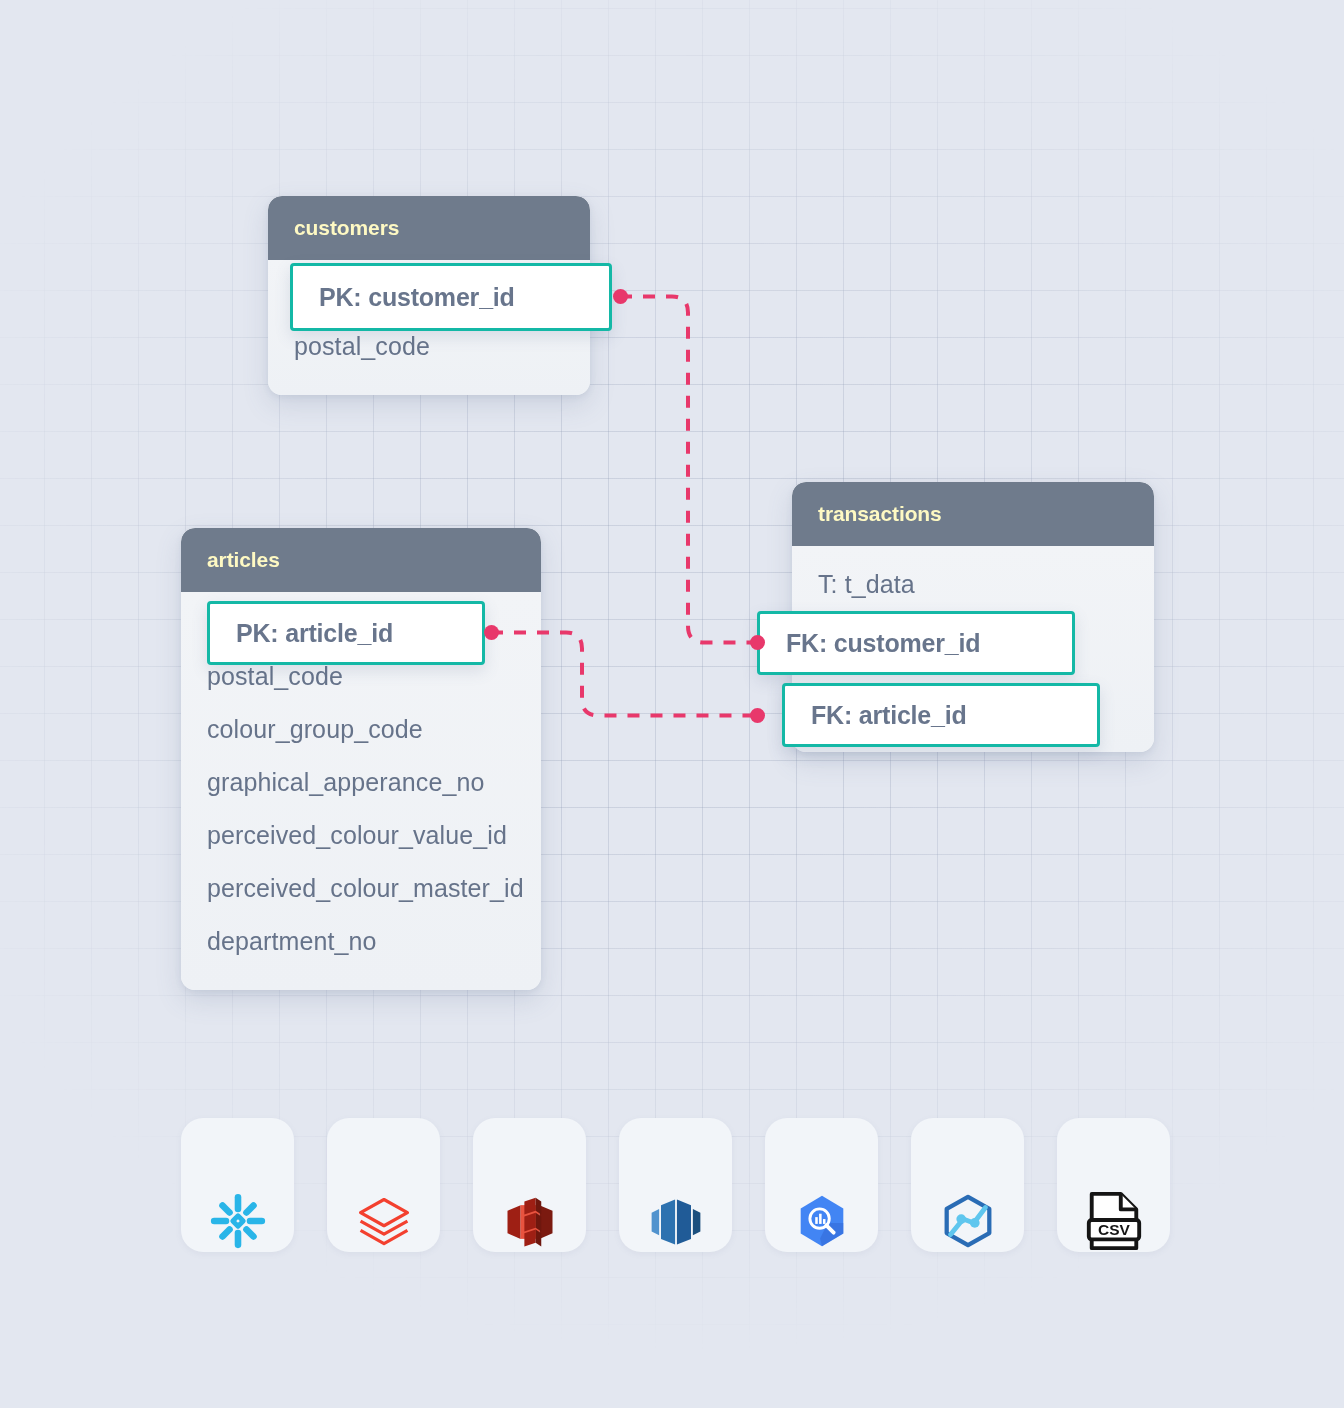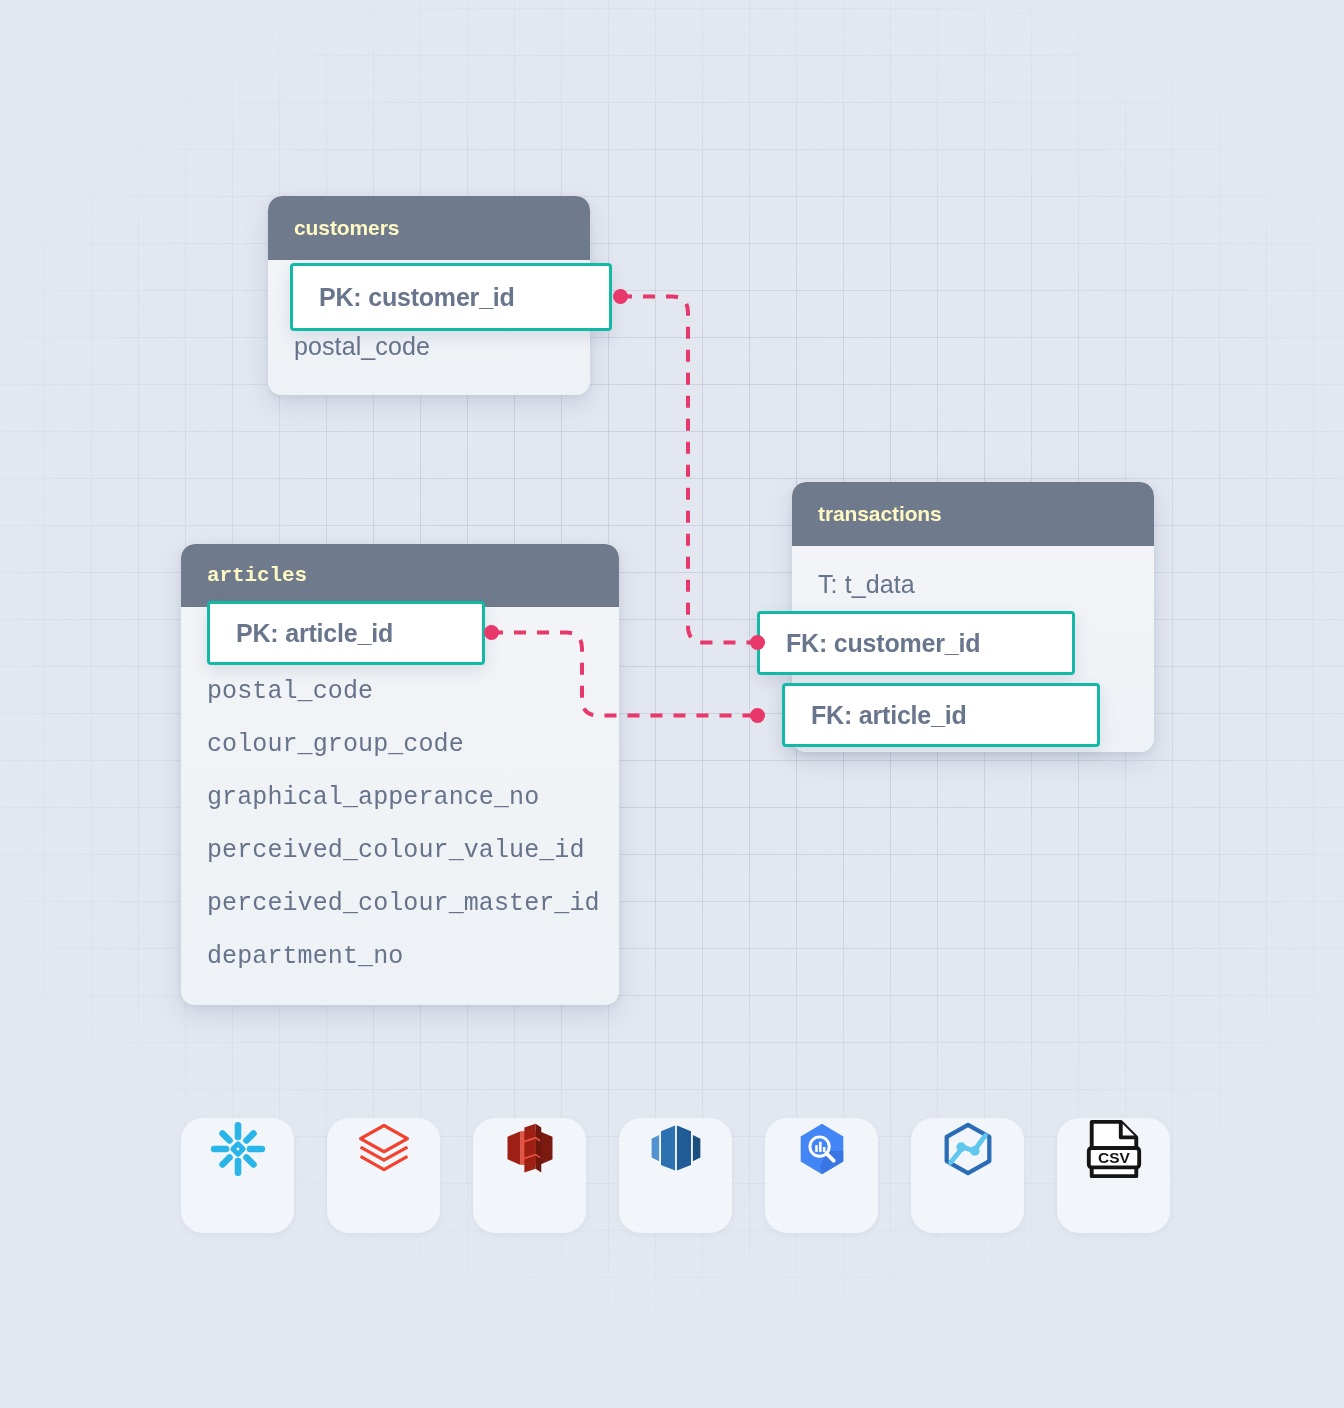--- a/index.html
+++ b/index.html
@@ -71,21 +71,21 @@
     color: #66738a;
     padding: 12px 26px;
     letter-spacing: 0.1px;
     white-space: nowrap;
   }
 
   
   #card-customers    { left: 268px; top: 196px;  width: 322px; }
   #card-customers .erd-card-body { padding-top: 60px; }
 
-  #card-articles     { left: 181px; top: 544px;  width: 438px; font-family: Liberation Mono, monospace; }
+  #card-articles     { left: 181px; top: 528px;  width: 360px; }
   #card-articles .erd-card-body  { padding-top: 58px; }
 
   #card-transactions { left: 792px; top: 482px;  width: 362px; }
   #card-transactions .erd-card-body { padding-top: 12px; }
   #card-transactions .erd-field.masked-a { padding-top: 12px; padding-bottom: 46px; }
   #card-transactions .erd-field.masked-b { padding-top: 44px; padding-bottom: 12px; }
 
   
   .key-pill {
     position: absolute;
@@ -122,25 +122,25 @@
   #source-tiles {
     position: absolute;
     left: 181px;
     top: 1118px;
     display: flex;
     gap: 33px;
     z-index: 3;
   }
   .source-tile {
     width: 113px;
-    height: 115px;
+    height: 134px;
     border-radius: 22px;
     background: #f2f5f9;
     display: flex;
-    align-items: flex-start;
+    align-items: flex-end;
     justify-content: center;
     box-shadow: 0 2px 6px rgba(100,115,150,0.08);
   }
   .source-tile svg { display: block; }
 </style>
 </head>
 <body>
 
 <div id="grid-bg"></div>
 

